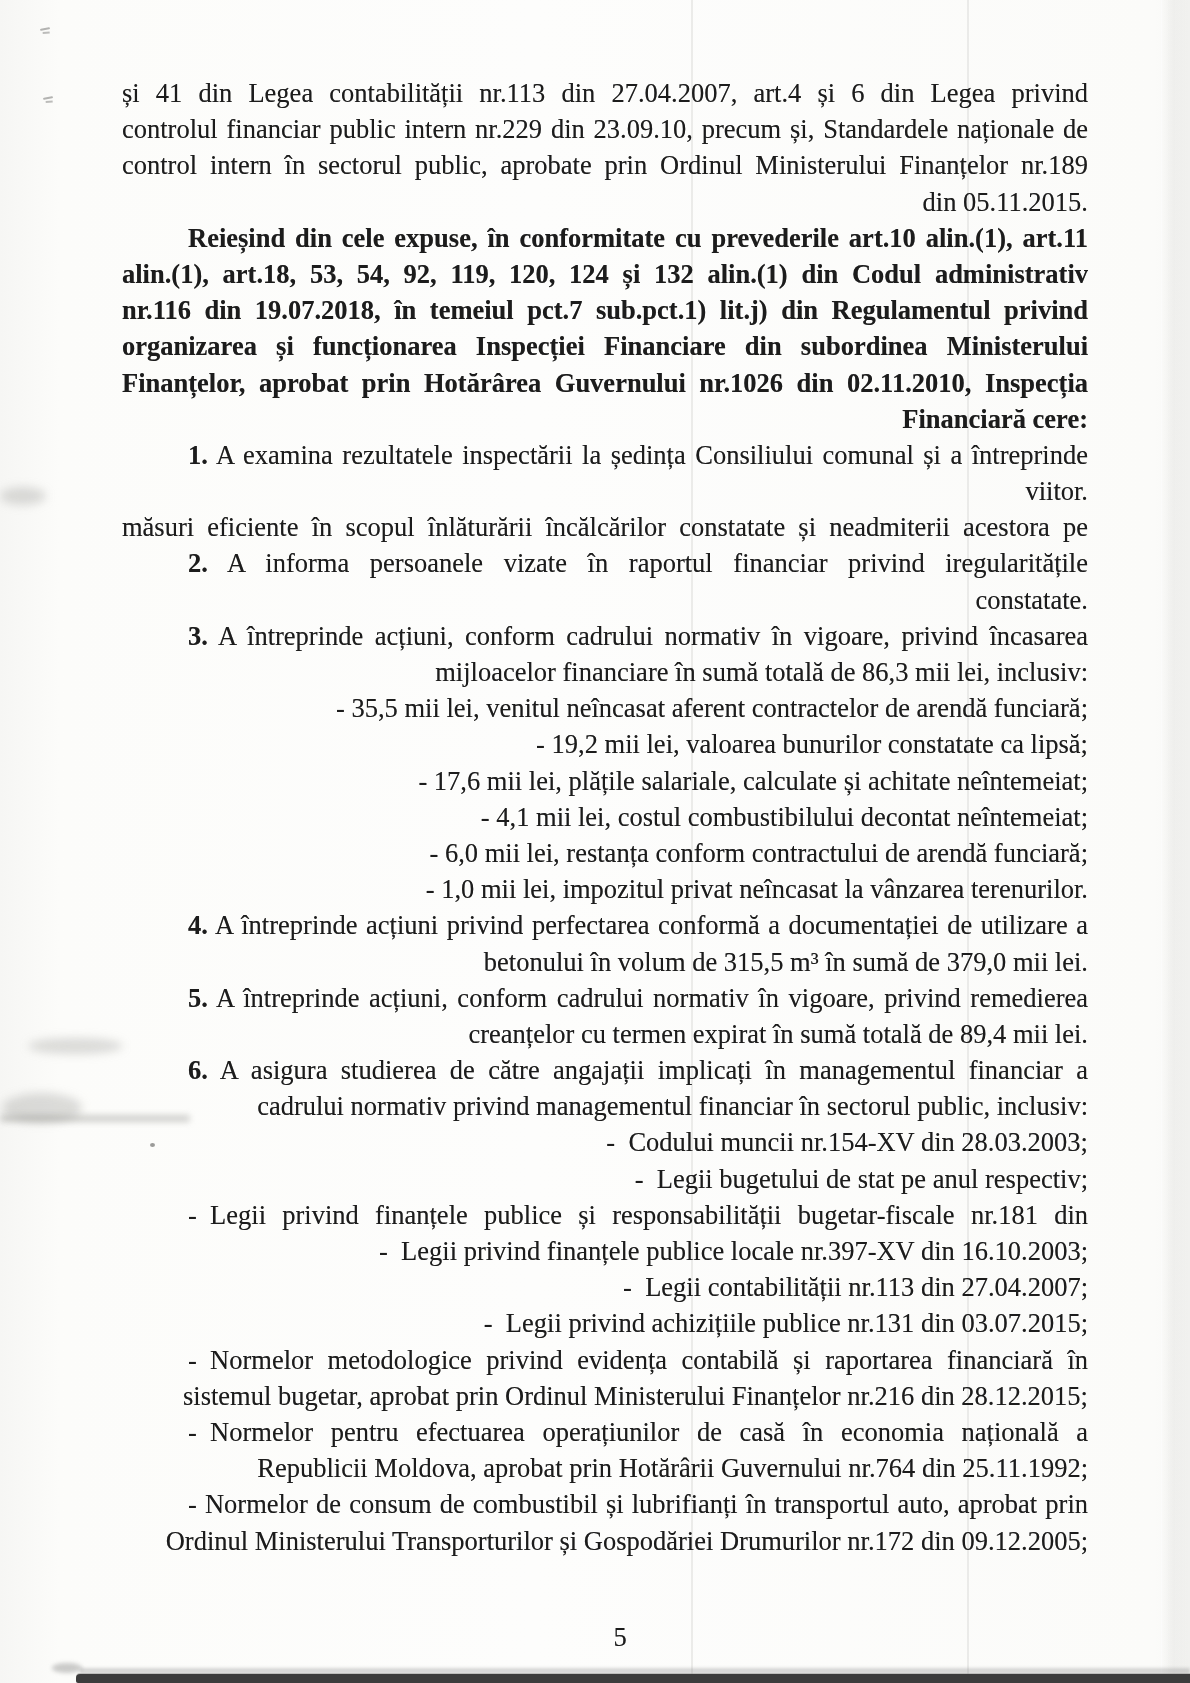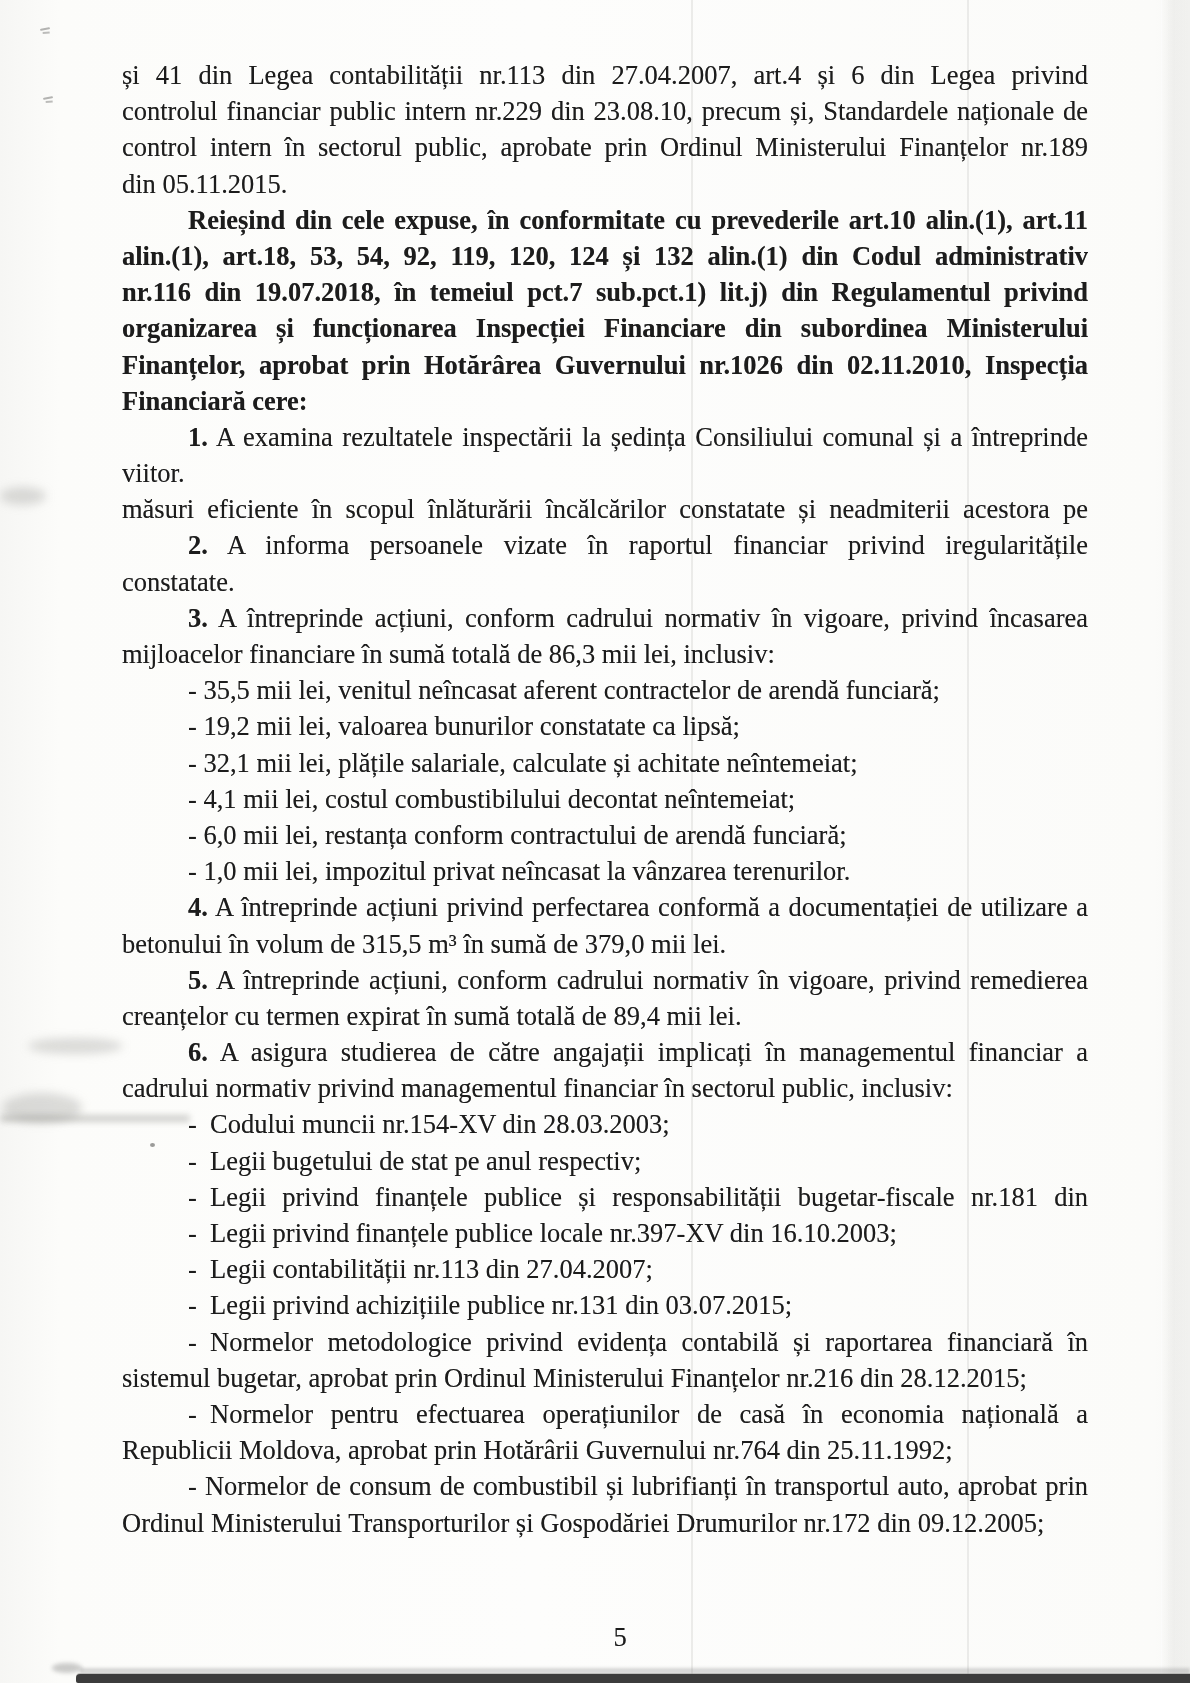--- a/index.html
+++ b/index.html
@@ -10,27 +10,27 @@
     margin: 0 auto;
     background: var(--paper, #fbfbf9);
     background-image: linear-gradient(90deg, #f6f6f4 0%, #fcfcfa 5%, #fdfdfc 45%, #fbfbf9 97%, #f7f7f5 100%);
     overflow: hidden;
     font-family: "Liberation Serif", "DejaVu Serif", serif;
     color: var(--ink, #1c1c1c);
   }
   .textblock {
     position: absolute;
     left: 122px;
-    top: 57px;
+    top: 75px;
     width: 966px;
     font-size: 26.5px;
     line-height: 36.2px;
     text-shadow: 0 0 0.5px rgba(20,20,20,0.45);
   }
-  .ln { height: 36.2px; text-align: left; }
+  .ln { height: 36.2px; text-align: right; }
   .ln.j { text-align: justify; text-align-last: justify; }
   .ln.ind { text-indent: 66px; }
   .ln.bold, .b { font-weight: bold; }
   .pagenum {
     position: absolute;
     left: 122px;
     width: 966px;
     top: 1619px;
     font-size: 26.5px;
     line-height: 36.2px;
@@ -68,42 +68,42 @@
   <div class="artifact dot" style="left:150px; top:1143px; width:5px; height:4px;"></div>
   <div class="artifact fold" style="left:691px;"></div>
   <div class="artifact fold" style="left:967px;"></div>
   <div class="artifact edge-band"></div>
   <div class="artifact bottom-smear"></div>
   <div class="artifact bottom-soft"></div>
   <div class="artifact bottom-bar"></div>
 
   <div class="textblock">
     <div class="ln j">și 41 din Legea contabilității nr.113 din 27.04.2007, art.4 și 6 din Legea privind</div>
-    <div class="ln j">controlul financiar public intern nr.229 din 23.08.10, precum și, Standardele naționale de</div>
+    <div class="ln j">controlul financiar public intern nr.229 din 23.09.10, precum și, Standardele naționale de</div>
     <div class="ln j">control intern în sectorul public, aprobate prin Ordinul Ministerului Finanțelor nr.189</div>
     <div class="ln">din 05.11.2015.</div>
     <div class="ln j ind bold">Reieșind din cele expuse, în conformitate cu prevederile art.10 alin.(1), art.11</div>
     <div class="ln j bold">alin.(1), art.18, 53, 54, 92, 119, 120, 124 și 132 alin.(1) din Codul administrativ</div>
     <div class="ln j bold">nr.116 din 19.07.2018, în temeiul pct.7 sub.pct.1) lit.j) din Regulamentul privind</div>
     <div class="ln j bold">organizarea și funcționarea Inspecției Financiare din subordinea Ministerului</div>
     <div class="ln j bold">Finanțelor, aprobat prin Hotărârea Guvernului nr.1026 din 02.11.2010, Inspecția</div>
     <div class="ln bold">Financiară cere:</div>
 
     <div class="ln j ind"><span class="b">1.</span><span> A examina rezultatele inspectării la ședința Consiliului comunal și a întreprinde</span></div>
     <div class="ln">viitor.</div>
     <div class="ln j">măsuri eficiente în scopul înlăturării încălcărilor constatate și neadmiterii acestora pe</div>
 
     <div class="ln j ind"><span class="b">2.</span><span> A informa persoanele vizate în raportul financiar privind iregularitățile</span></div>
     <div class="ln">constatate.</div>
 
     <div class="ln j ind"><span class="b">3.</span><span> A întreprinde acțiuni, conform cadrului normativ în vigoare, privind încasarea</span></div>
     <div class="ln">mijloacelor financiare în sumă totală de 86,3 mii lei, inclusiv:</div>
     <div class="ln ind">- 35,5 mii lei, venitul neîncasat aferent contractelor de arendă funciară;</div>
     <div class="ln ind">- 19,2 mii lei, valoarea bunurilor constatate ca lipsă;</div>
-    <div class="ln ind">- 32,1 mii lei, plățile salariale, calculate și achitate neîntemeiat;</div>
+    <div class="ln ind">- 17,6 mii lei, plățile salariale, calculate și achitate neîntemeiat;</div>
     <div class="ln ind">- 4,1 mii lei, costul combustibilului decontat neîntemeiat;</div>
     <div class="ln ind">- 6,0 mii lei, restanța conform contractului de arendă funciară;</div>
     <div class="ln ind">- 1,0 mii lei, impozitul privat neîncasat la vânzarea terenurilor.</div>
 
     <div class="ln j ind"><span class="b">4.</span><span> A întreprinde acțiuni privind perfectarea conformă a documentației de utilizare a</span></div>
     <div class="ln">betonului în volum de 315,5 m³ în sumă de 379,0 mii lei.</div>
 
     <div class="ln j ind"><span class="b">5.</span><span> A întreprinde acțiuni, conform cadrului normativ în vigoare, privind remedierea</span></div>
     <div class="ln">creanțelor cu termen expirat în sumă totală de 89,4 mii lei.</div>
 

